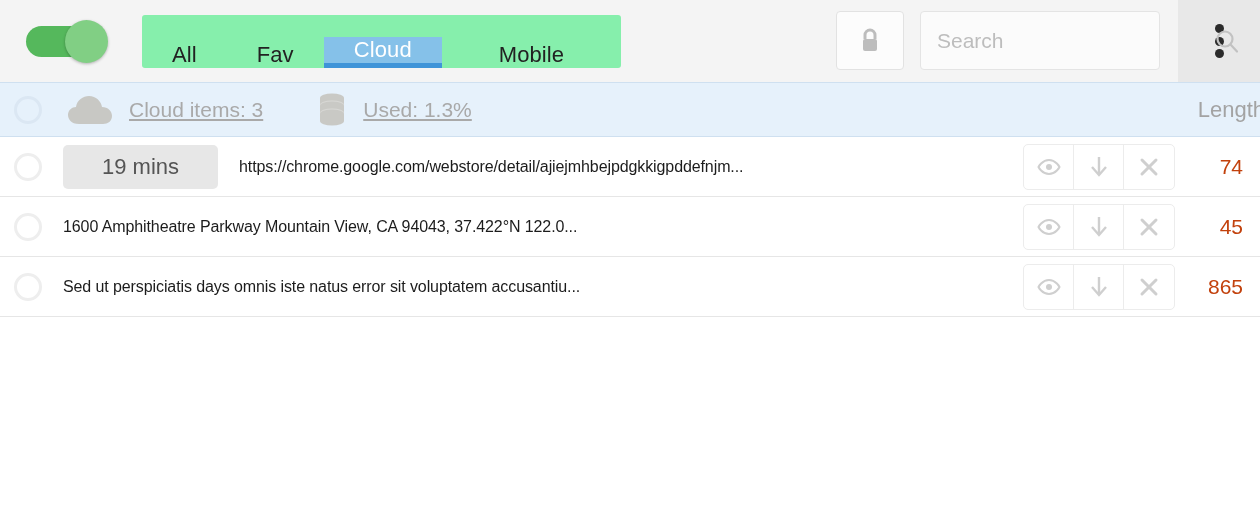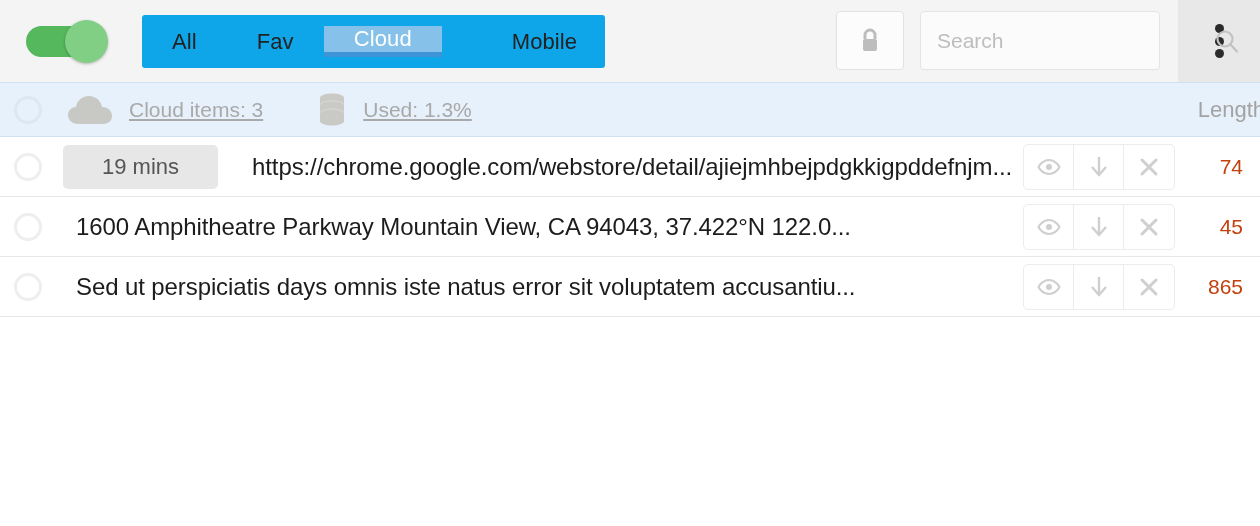--- a/index.html
+++ b/index.html
@@ -47,38 +47,38 @@
     border-radius: 50%;
     background: #81cf84;
     box-shadow: 0 1px 3px rgba(0,0,0,0.28);
   }
 
   
   .tabs {
     position: absolute;
     left: 142px; top: 15px;
     height: 53px;
-    background: #0ea5e9;
+    background: #86efac;
     border-radius: 3px;
     display: flex;
-    align-items: center;
+    align-items: flex-end;
     overflow: hidden;
   }
   .tab {
     display: flex;
     align-items: center;
     justify-content: center;
     padding: 0 30px;
     font-size: 22px;
     color: #222222;
     letter-spacing: 0.1px;
     cursor: pointer;
     position: relative;
   }
-  .tab.wide { padding: 0 28px; margin-left: 42px; }
+  .tab.wide { padding: 0 57px; }
   .tab.active {
     background: #85c1e9;
     color: #ffffff;
     border-bottom: 5px solid #3f94d8;
   }
 
   
   .lock-btn {
     position: absolute;
     left: 836px; top: 11px;
@@ -193,23 +193,23 @@
     background: #e7e7e7;
     border-radius: 5px;
     display: flex;
     align-items: center;
     justify-content: center;
     font-size: 22px;
     color: #555555;
   }
   .row-text {
     flex: 1 1 auto;
-    margin-left: 34px;
+    margin-left: 21px;
     margin-right: 8px;
-    font-size: 24px;
+    font-size: 16px;
     color: #1c1c1c;
     white-space: nowrap;
     overflow: hidden;
     letter-spacing: -0.1px;
   }
   .actions {
     flex: 0 0 auto;
     display: flex;
     align-items: stretch;
     height: 46px;

